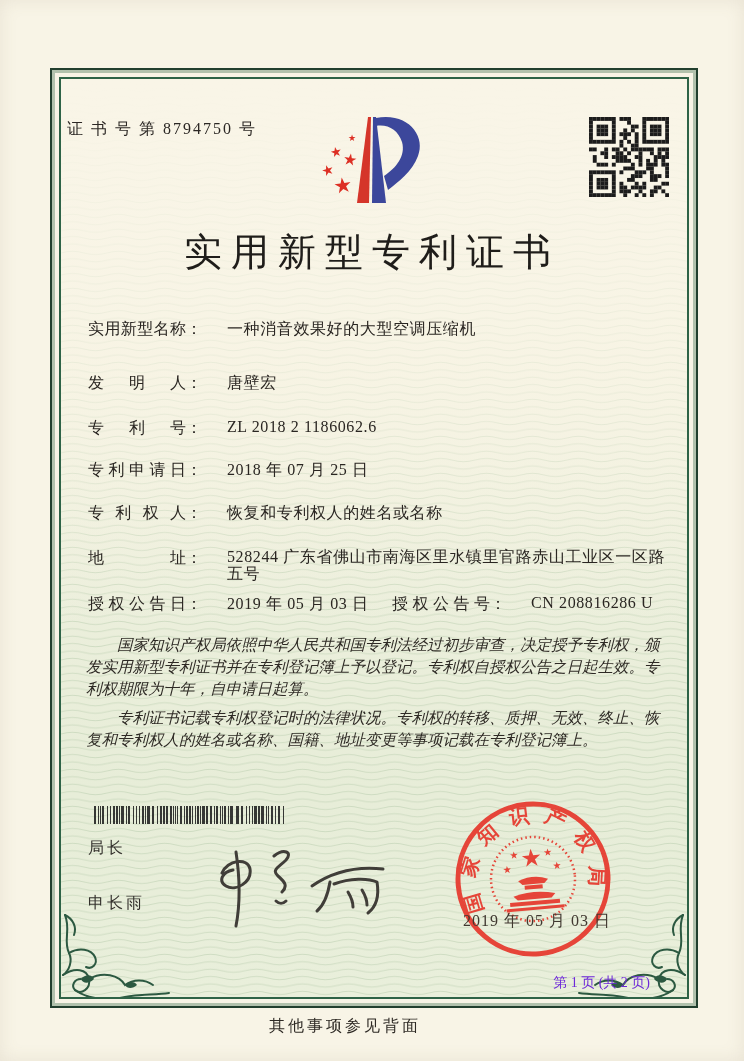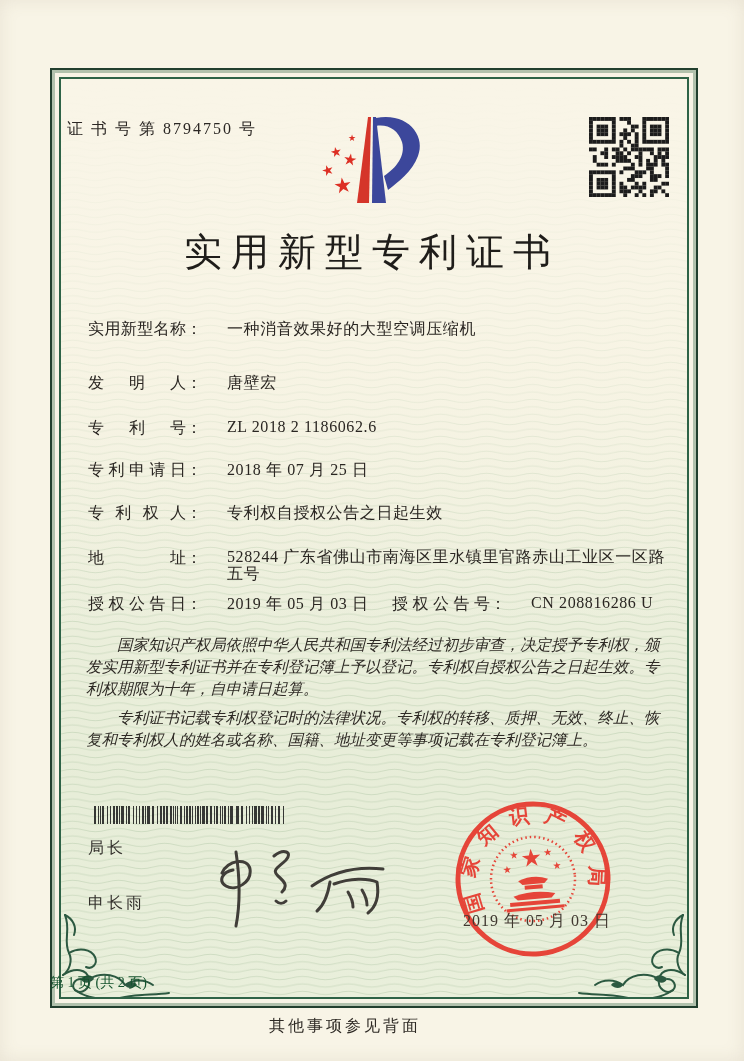--- a/index.html
+++ b/index.html
@@ -28,21 +28,21 @@
   .fvalue.wrap{white-space:normal;width:450px;line-height:17px;}
   .pair2{position:absolute;left:304px;top:0;}
   .paras{position:absolute;left:78px;top:626px;width:592px;font-size:15.5px;line-height:21.8px;font-style:italic;color:#2e2a25;}
   .paras p{margin:8px;text-indent:2em;}
   .barcode{position:absolute;left:94px;top:806px;width:192px;height:18px;}
   .officer{position:absolute;left:88px;font-family:"Liberation Sans","DejaVu Sans",sans-serif;font-size:16px;letter-spacing:3px;color:#33302c;font-weight:500;}
   .officer.t{top:838px;} .officer.n{top:893px;}
   .signature{position:absolute;left:192px;top:836px;width:210px;height:106px;}
   .seal{position:absolute;left:451px;top:797px;width:164px;height:164px;transform:rotate(-5deg);opacity:.93;}
   .seal-date{position:absolute;left:451px;top:911px;width:172px;text-align:center;font-size:16px;letter-spacing:1px;color:#403830;}
-  .page-info{position:absolute;left:50px;top:974px;width:600px;text-align:left;font-size:14px;color:#14532d;}
+  .page-info{position:absolute;left:50px;top:974px;width:600px;text-align:right;font-size:14px;color:#6d28d9;}
   .back-note{position:absolute;left:45px;top:1016px;width:600px;text-align:center;font-size:16px;letter-spacing:3px;color:#2e2a25;}
 </style>
 </head>
 <body>
 
 <div class="page">
 
   <div class="frame-outer">
     <div class="frame-mid">
       <div class="frame-inner">
@@ -340,21 +340,21 @@
     <div class="row" style="top:373px">
       <span class="flabel">发明人</span><span class="colon">：</span><span class="fvalue">唐壁宏</span>
     </div>
     <div class="row" style="top:418px">
       <span class="flabel">专利号</span><span class="colon">：</span><span class="fvalue">ZL 2018 2 1186062.6</span>
     </div>
     <div class="row" style="top:460px">
       <span class="flabel">专利申请日</span><span class="colon">：</span><span class="fvalue">2018 年 07 月 25 日</span>
     </div>
     <div class="row" style="top:503px">
-      <span class="flabel">专利权人</span><span class="colon">：</span><span class="fvalue">专利权自授权公告之日起生效</span>
+      <span class="flabel">专利权人</span><span class="colon">：</span><span class="fvalue">恢复和专利权人的姓名或名称</span>
     </div>
     <div class="row" style="top:548px">
       <span class="flabel">地址</span><span class="colon">：</span><span class="fvalue wrap">528244 广东省佛山市南海区里水镇里官路赤山工业区一区路五号</span>
     </div>
     <div class="row" style="top:594px">
       <span class="flabel">授权公告日</span><span class="colon">：</span><span class="fvalue">2019 年 05 月 03 日</span>
       <span class="pair2">
         <span class="flabel">授权公告号</span><span class="colon">：</span><span class="fvalue">CN 208816286 U</span>
       </span>
     </div>

